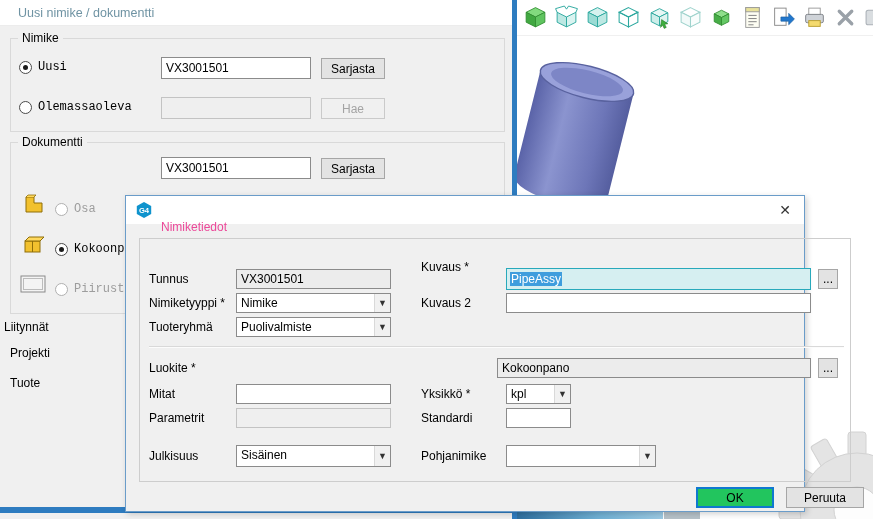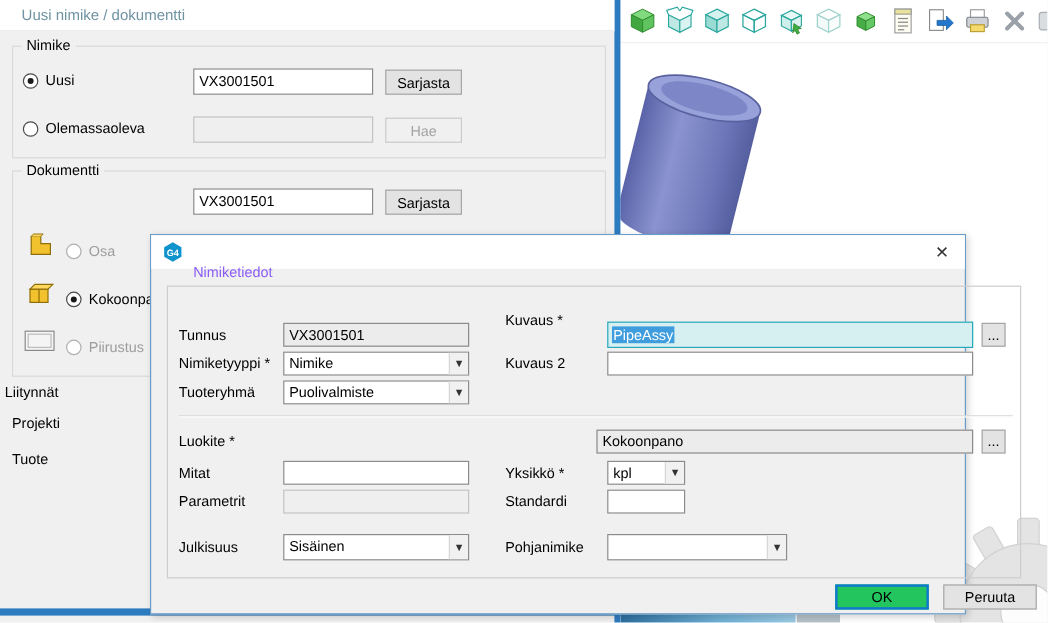--- a/index.html
+++ b/index.html
@@ -20,21 +20,21 @@
   .lab { position:absolute; white-space:nowrap; line-height:14px; }
   .dislab { color:#9d9d9d; }
   .tfield { position:absolute; height:22px; border:1px solid #8b8b8b; background:#fff; padding:0 4px;
             font-family:"Liberation Sans",sans-serif; font-size:12px; color:#000; }
   .tfield.ro  { background:#ececec; }
   .tfield.dis { background:#efefef; border-color:#c3c3c3; }
   .btnx { position:absolute; height:21px; background:#e3e3e3; border:1px solid #a6a6a6; font-size:12px;
           display:flex; align-items:center; justify-content:center; cursor:default; }
   .btnx.dis { color:#a3a3a3; background:#f0f0f0; border-color:#cacaca; }
   .btnx.focus { border:2px solid #0f78d0; background:#22c55e; }
-  .radio-row { position:absolute; display:flex; align-items:center; gap:6px; }
+  .radio-row { position:absolute; display:flex; align-items:center; gap:6px;font-family:Liberation Mono, monospace; }
   .rdot { width:13px; height:13px; border:1px solid #4a4a4a; border-radius:50%; background:#fff; position:relative; flex:0 0 auto; }
   .rdot.on::after { content:""; position:absolute; inset:3px; background:#1a1a1a; border-radius:50%; }
   .rdot.dis { border-color:#b0b0b0; }
   .combo { position:absolute; height:21px; border:1px solid #8b8b8b; background:#fff; display:flex; align-items:stretch; }
   .combo .cv { flex:1; padding:2px 4px; overflow:hidden; white-space:nowrap; }
   .combo .ca { width:16px; display:flex; align-items:center; justify-content:center; font-size:9px; color:#333;
                background:#f1f1f1; border-left:1px solid #d9d9d9; }
   .hsep { position:absolute; height:2px; border-top:1px solid #d9d9d9; border-bottom:1px solid #fcfcfc; }
   .gbox { position:absolute; border:1px solid #d9d9d9; }
   .gbox .legend { position:absolute; top:-8px; left:7px; background:#f0f0f0; padding:0 4px; line-height:14px; }
@@ -44,21 +44,21 @@
           border-right:5px solid #2e7cc0; z-index:10; }
   .bluestrip { position:absolute; left:0; top:507px; width:517px; height:6px; background:#2e7cc0; z-index:11; }
   .dlg1 .tbar { height:26px; background:#fff; display:flex; align-items:center; padding-left:18px; border-bottom:1px solid #ececec; }
   .dlg1 .title { color:#6f93a3; font-size:12.5px; }
   .doc-icon { position:absolute; }
 
   
   .dlg2 { position:absolute; left:125px; top:195px; width:680px; height:317px; background:#f0f0f0;
           border:1px solid #6a9cc9; z-index:20; box-shadow:2px 2px 6px rgba(0,0,0,.18); }
   .dlg2 .tbar { height:28px; background:#fff; display:flex; align-items:center; padding:0 4px 0 9px; }
-  .dlg2 .title { margin-left:8px; color:#8b5cf6;margin-top:33px; }
+  .dlg2 .title { margin-left:8px; color:#ec4899;margin-top:33px; }
   .close { margin-left:auto; width:30px; height:24px; display:flex; align-items:center; justify-content:center;
            font-size:14px; color:#333; cursor:default; }
   .fpanel { position:absolute; left:13px; top:42px; width:712px; height:244px; border:1px solid #cdcdcd; }
   .kfield { position:absolute; height:22px; border:1px solid #28a9bb; background:#d6eff1;
             display:flex; align-items:center; padding:0 3px; }
   .kfield .sel { background:#3f9ddd; color:#fff; padding:0 1px; }
 </style>
 </head>
 <body>
 

